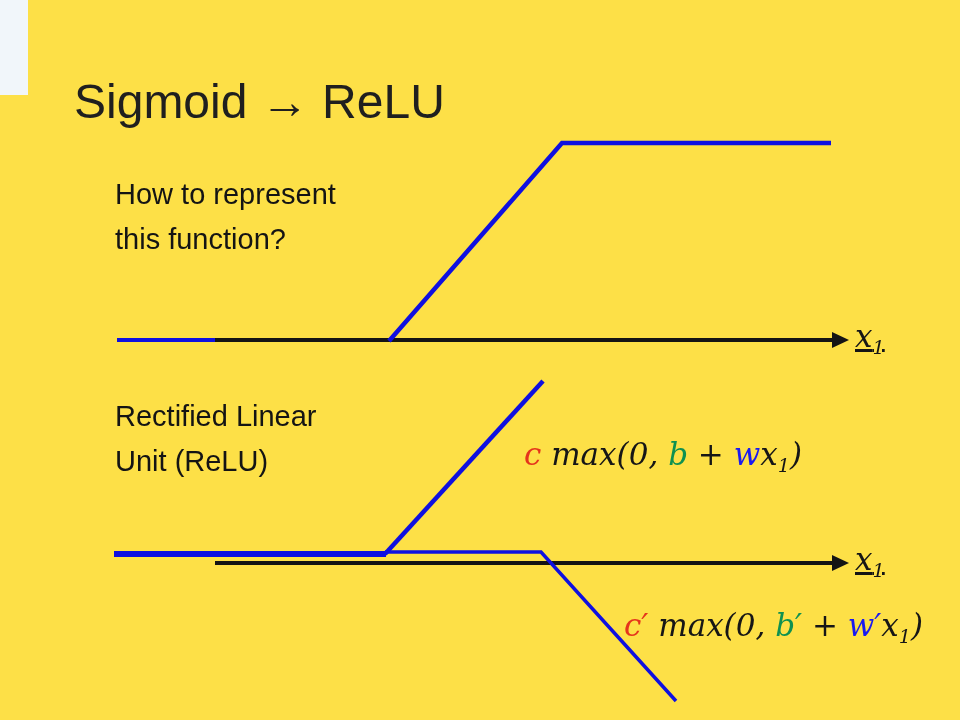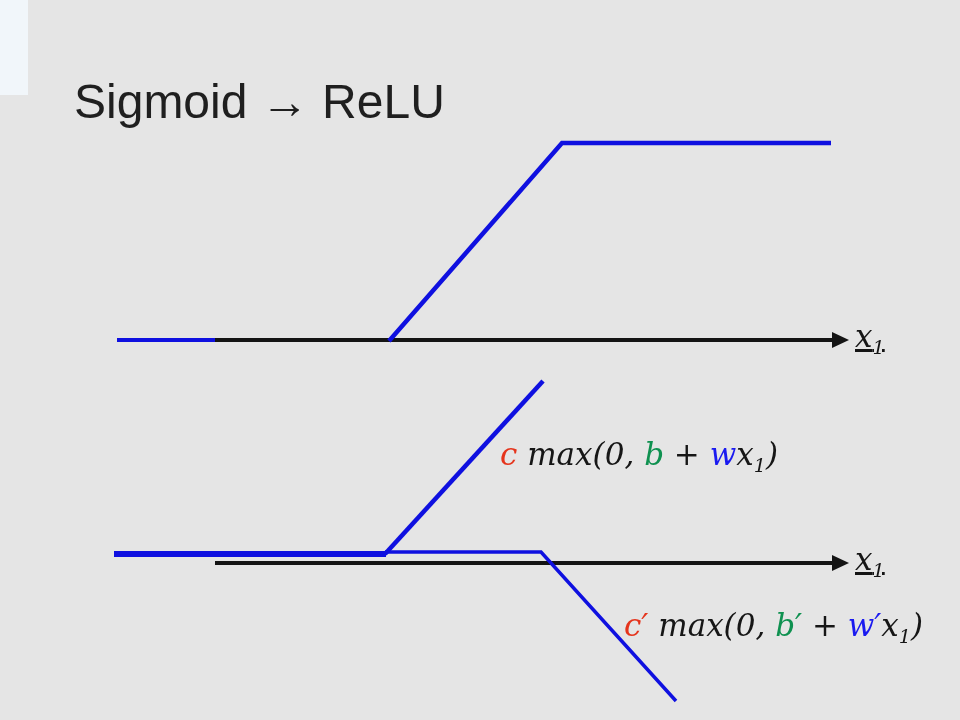--- a/index.html
+++ b/index.html
@@ -1,19 +1,19 @@
 <!DOCTYPE html>
 <html><head>
 <meta charset="utf-8">
 <style>
   html,body{margin:0;padding:0;background:#ffffff;}
   .slide{
     position:relative;
     width:960px;height:720px;
-    background:#e5e5e5;
+    background:#fde047;
     overflow:hidden;
     font-family:"Liberation Sans","DejaVu Sans",sans-serif;
   }
   .corner-artifact{
     position:absolute;left:0;top:0;width:28px;height:95px;
     background:#f1f6fa;
   }
   .title{
     position:absolute;left:74px;top:74px;
     font-size:48px;font-weight:400;color:#1f1f1f;
@@ -28,21 +28,21 @@
   .note-bottom{left:115px;top:394px;}
   .figure-svg{position:absolute;left:0;top:0;}
   .formula{
     position:absolute;
     font-family:"DejaVu Serif","Liberation Serif",serif;
     font-style:italic;
     font-size:31px;color:#161616;
     white-space:nowrap;
   }
   .formula sub{font-size:62%;line-height:0;}
-  .formula-1{left:500px;top:436px;}
+  .formula-1{left:524px;top:436px;}
   .formula-2{left:624px;top:607px;}
   .axis-label{
     position:absolute;
     font-family:"DejaVu Serif","Liberation Serif",serif;
     font-style:italic;
     font-size:31px;color:#141414;
     white-space:nowrap;
     text-decoration:underline;
   }
   .axis-label sub{font-size:62%;line-height:0;}
@@ -51,21 +51,25 @@
 </style>
 </head>
 <body>
 
 <div class="slide">
 
   <div class="corner-artifact"></div>
 
   <div class="title">Sigmoid → ReLU</div>
 
+  <div class="note note-top">How to represent
+this function?</div>
 
+  <div class="note note-bottom">Rectified Linear
+Unit (ReLU)</div>
 
   <svg class="figure-svg" width="960" height="720" viewBox="0 0 960 720">
 
     <polyline fill="none" stroke-width="4" stroke="#0f10e0" points="117,340 390,340"></polyline>
     <polyline fill="none" stroke-width="4" stroke="#141414" points="215,340 836,340"></polyline>
     <polygon fill="#141414" points="832,332 849,340 832,348"></polygon>
     <polyline fill="none" stroke-width="4.5" stroke-linejoin="miter" stroke="#0f10e0" points="389,341 562,143 831,143"></polyline>
 
     <polyline fill="none" stroke-width="4" stroke="#141414" points="215,563 836,563"></polyline>
     <polygon fill="#141414" points="832,555 849,563 832,571"></polygon>

